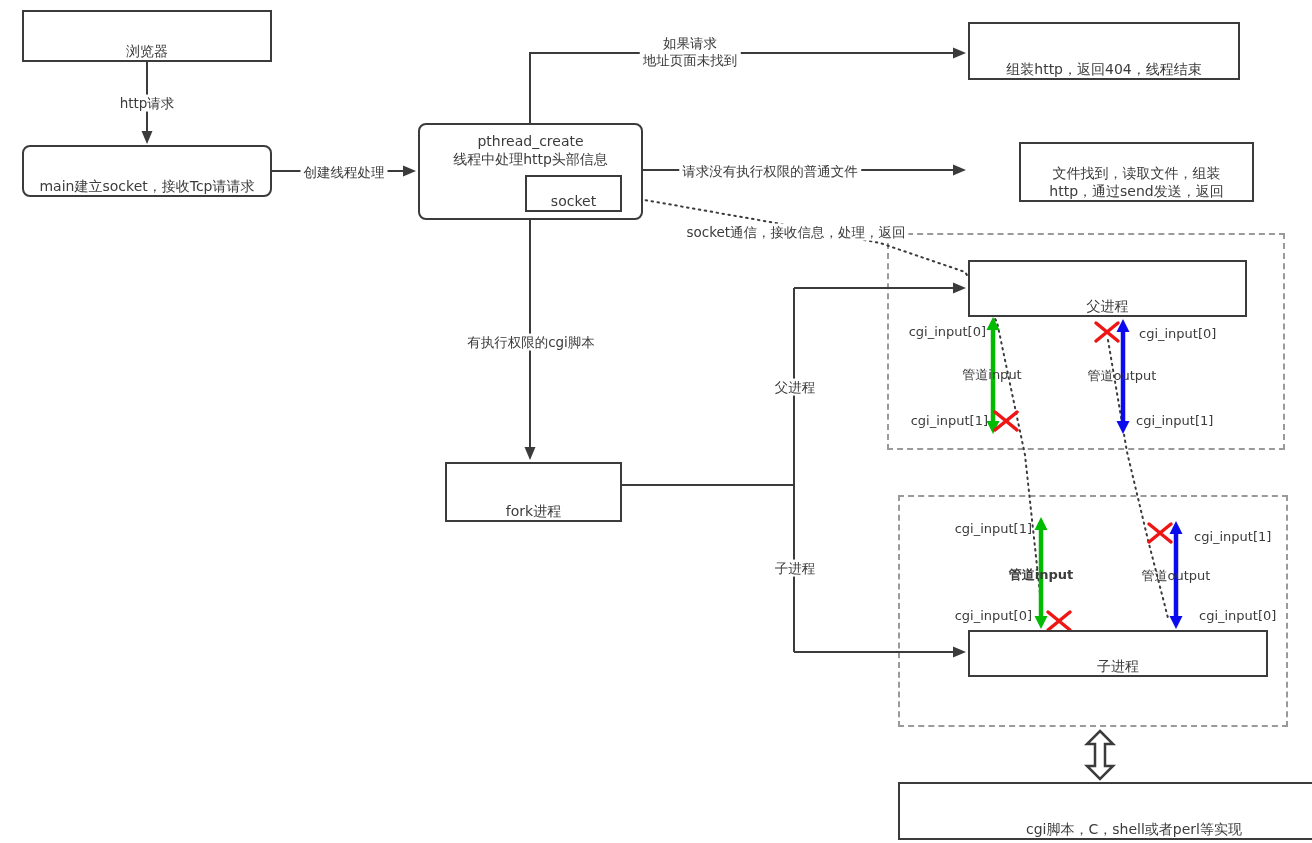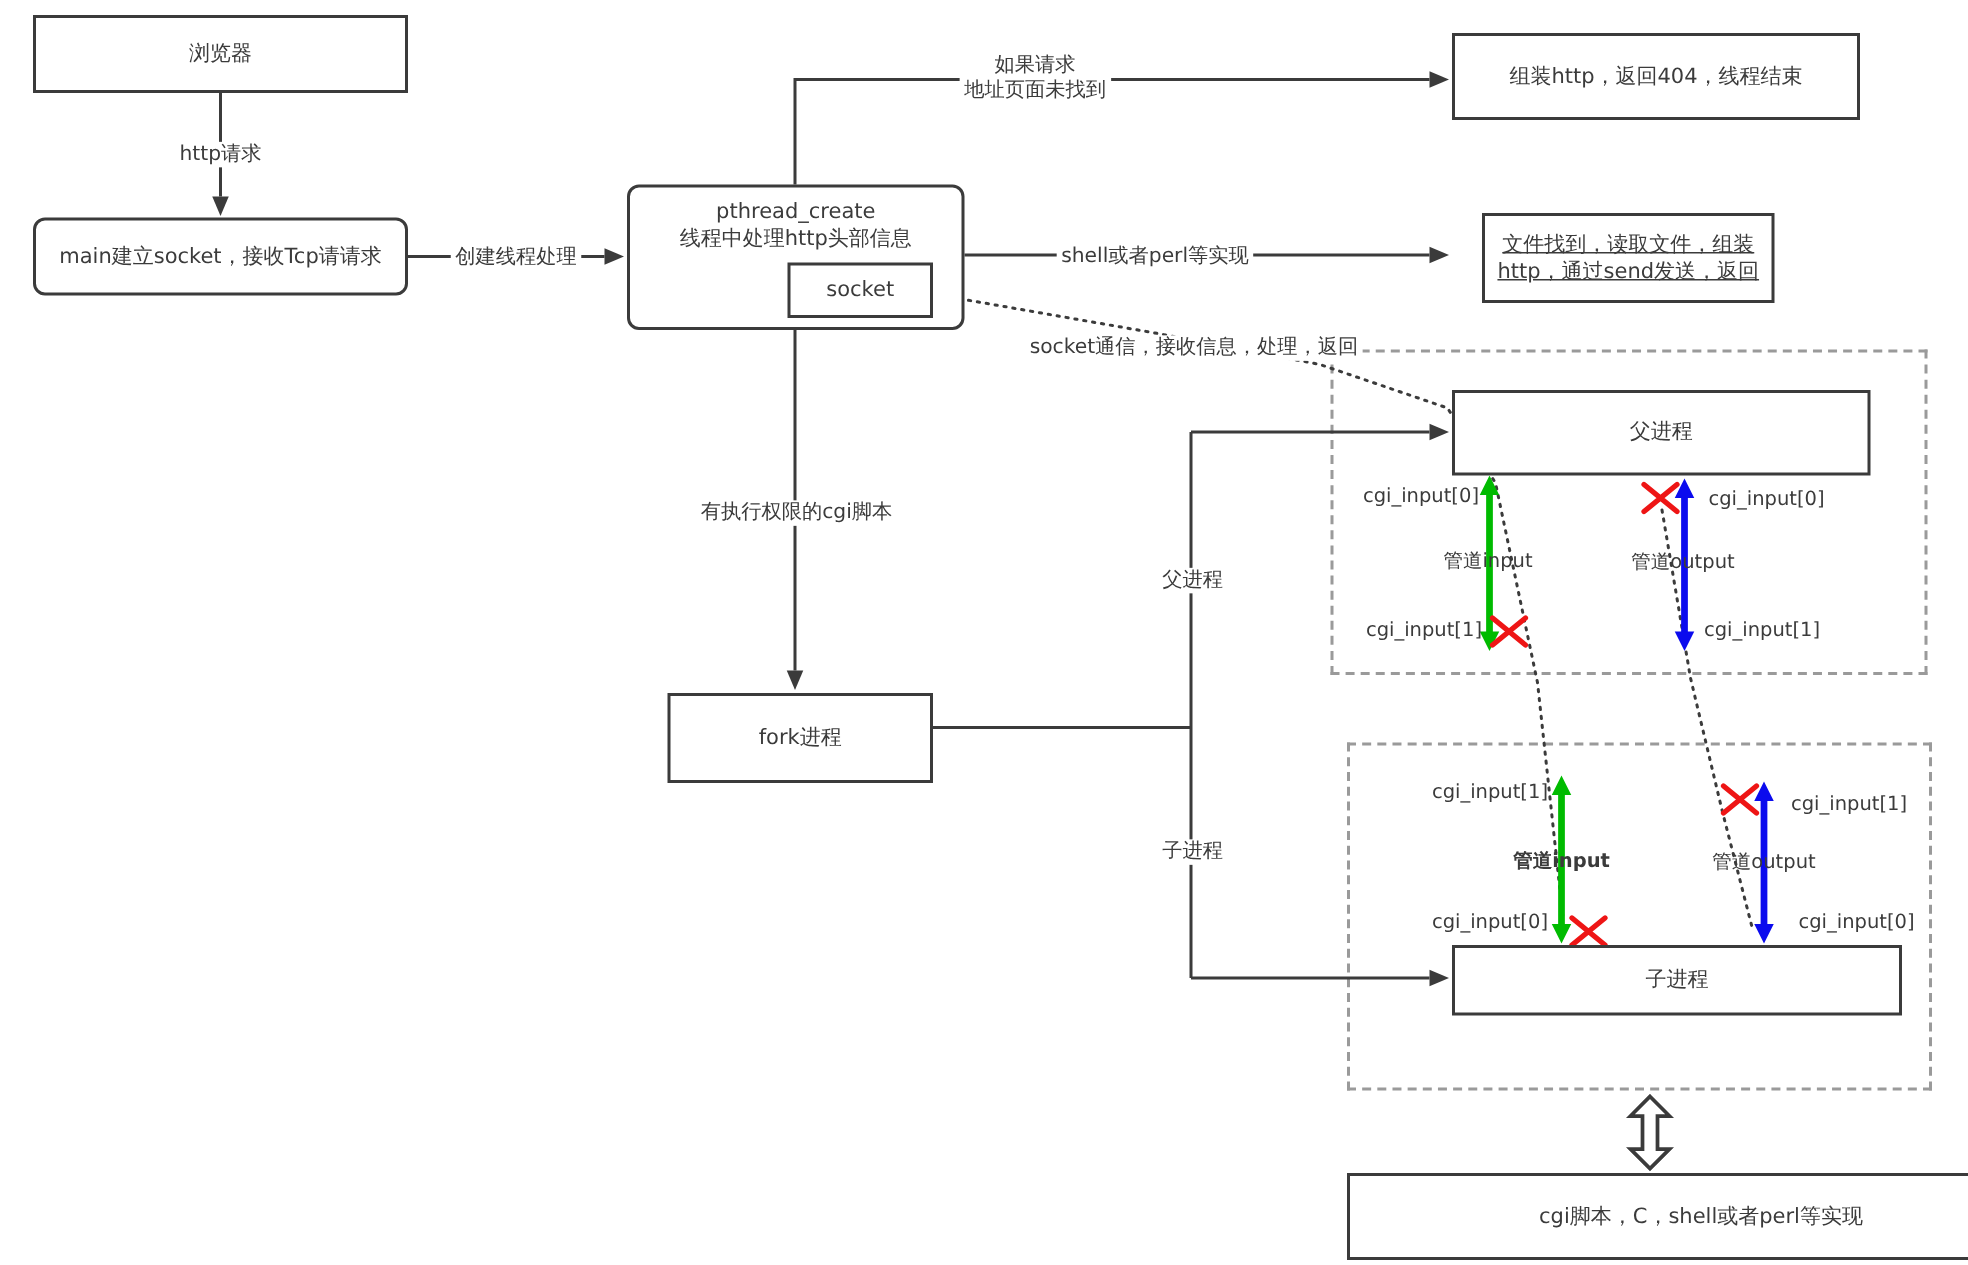--- a/index.html
+++ b/index.html
@@ -4,21 +4,21 @@
 <style>
   html,body{margin:0;padding:0;background:#fff;}
   #canvas{
     position:relative;width:1312px;height:843px;background:#fff;overflow:hidden;
     font-family:"DejaVu Sans","Liberation Sans",sans-serif;color:#3b3b3b;
   }
   #wires{position:absolute;left:0;top:0;z-index:1;}
   .dashed-group{position:absolute;border:2px dashed #9a9a9a;z-index:0;background:transparent;}
   .node{
     position:absolute;background:#fff;border:2px solid #3b3b3b;z-index:2;
-    display:flex;align-items:center;justify-content:center;flex-direction:column;
+    display:flex;align-items:center;justify-content:flex-end;flex-direction:column;
     font-size:14px;line-height:1.3;text-align:center;box-sizing:border-box;
   }
   .node.rounded{border-radius:8px;}
   .node.thick{border-width:2.5px;}
   .lbl{
     position:absolute;z-index:3;font-size:13.5px;line-height:1.25;white-space:nowrap;
     text-align:center;
   }
   .lbl.bg{background:#fff;padding:0 3px;}
   .lbl.center{transform:translate(-50%,-50%);}
@@ -109,21 +109,21 @@
   </div>
 
   <div class="node" style="left:525px;top:175px;width:97px;height:37px;">
     <span>socket</span>
   </div>
 
   <div class="node" style="left:968px;top:22px;width:272px;height:58px;">
     <span>组装http，返回404，线程结束</span>
   </div>
 
-  <div class="node thick" style="left:988px;top:142px;width:195px;height:60px;text-decoration:underline;">
+  <div class="node thick" style="left:1019px;top:142px;width:235px;height:60px;">
     <span>文件找到，读取文件，组装</span>
     <span>http，通过send发送，返回</span>
   </div>
 
   <div class="node" style="left:445px;top:462px;width:177px;height:60px;">
     <span>fork进程</span>
   </div>
 
   <div class="node thick" style="left:968px;top:260px;width:279px;height:57px;">
     <span>父进程</span>
@@ -136,21 +136,21 @@
   <div class="node thick" style="left:898px;top:782px;width:472px;height:58px;">
     <span>cgi脚本，C，shell或者perl等实现</span>
   </div>
 
   <div class="lbl bg center" style="left:147px;top:103px;">http请求</div>
   <div class="lbl bg center" style="left:344px;top:172px;">创建线程处理</div>
   <div class="lbl bg center" style="left:690px;top:52px;">
     <div>如果请求</div>
     <div>地址页面未找到</div>
   </div>
-  <div class="lbl bg center" style="left:770px;top:171px;">shell或者perl等实现</div>
+  <div class="lbl bg center" style="left:770px;top:171px;">请求没有执行权限的普通文件</div>
   <div class="lbl bg center" style="left:531px;top:342px;">有执行权限的cgi脚本</div>
   <div class="lbl bg center" style="left:796px;top:232px;">socket通信，接收信息，处理，返回</div>
   <div class="lbl bg center" style="left:795px;top:387px;">父进程</div>
   <div class="lbl bg center" style="left:795px;top:568px;">子进程</div>
 
   <div class="lbl pipe r-anchor" style="left:986px;top:332px;">cgi_input[0]</div>
   <div class="lbl pipe center" style="left:992px;top:375px;">管道input</div>
   <div class="lbl pipe r-anchor" style="left:988px;top:421px;">cgi_input[1]</div>
   <div class="lbl pipe l-anchor" style="left:1139px;top:334px;">cgi_input[0]</div>
   <div class="lbl pipe center" style="left:1122px;top:376px;">管道output</div>

